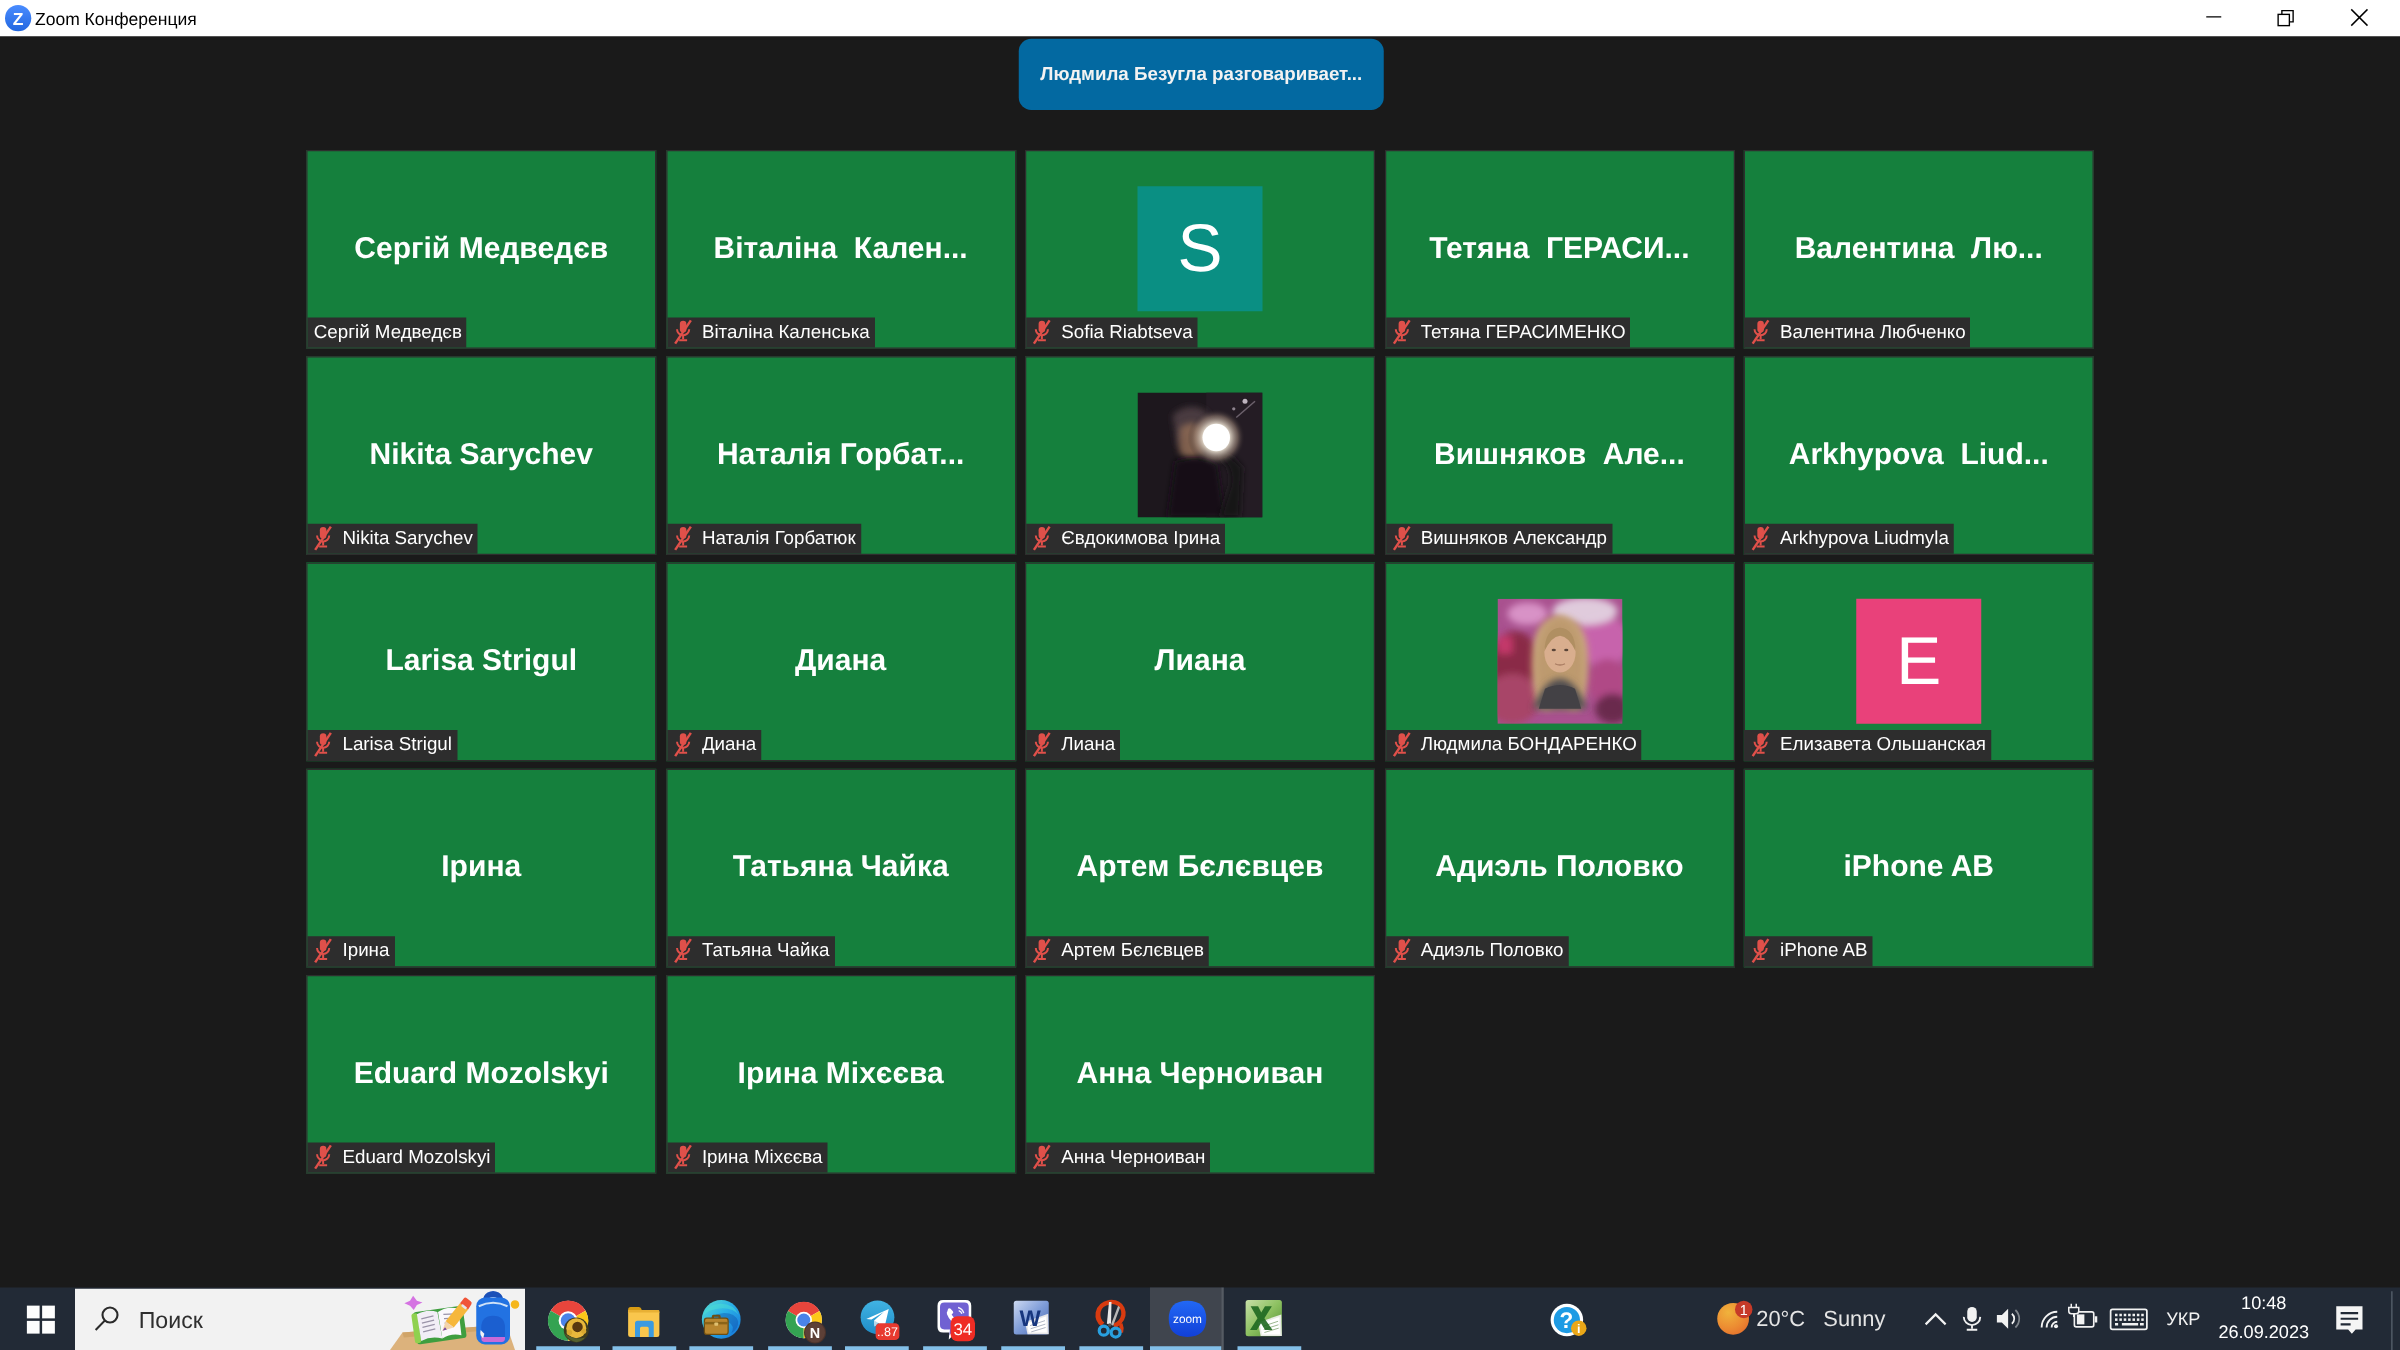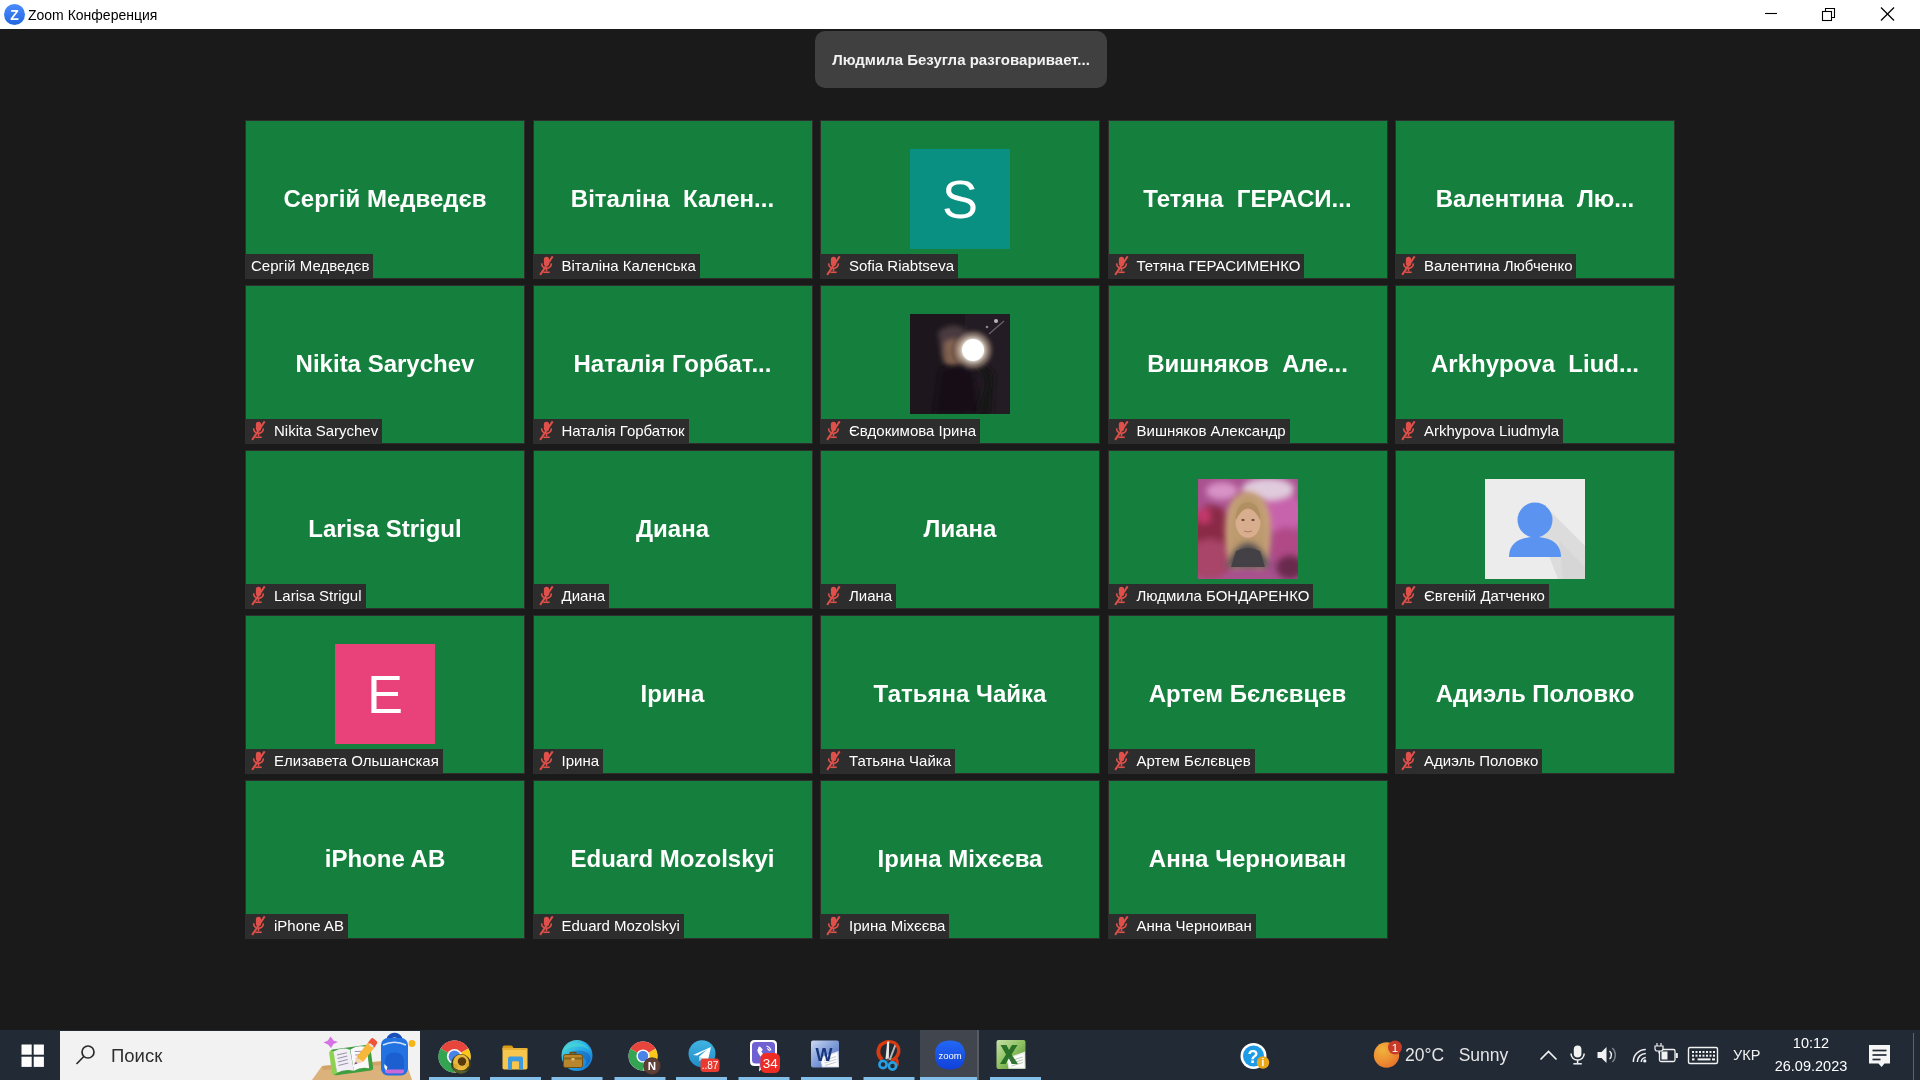--- a/index.html
+++ b/index.html
@@ -1,21 +1,21 @@
 <!DOCTYPE html>
 <html><head>
 <meta charset="utf-8">
 <style>
 html,body{margin:0;padding:0;}
 body{width:1920px;height:1080px;overflow:hidden;background:#1a1a1a;font-family:"Liberation Sans",sans-serif;position:relative;}
 .titlebar{position:absolute;top:0;left:0;width:1920px;height:29px;background:#fff;}
 .zicon{position:absolute;left:4px;top:4px;width:21px;height:21px;border-radius:50%;background:linear-gradient(180deg,#4a8cff,#2267e0);color:#fff;display:flex;align-items:center;justify-content:center;font-weight:700;font-size:14px;}
 .ttext{position:absolute;left:28px;top:0;height:29px;display:flex;align-items:center;font-size:14px;color:#000;}
 .winbtn{position:absolute;top:0;}
-.toast{position:absolute;left:815px;top:31px;width:292px;height:57px;background:#404040;border-radius:10px;color:#f2f2f2;display:flex;align-items:center;justify-content:center;font-weight:700;font-size:15px;}
+.toast{position:absolute;left:815px;top:31px;width:292px;height:57px;background:#0369a1;border-radius:10px;color:#f2f2f2;display:flex;align-items:center;justify-content:center;font-weight:700;font-size:15px;}
 .grid{position:absolute;left:245px;top:120px;display:grid;grid-template-columns:repeat(5,280px);grid-auto-rows:158.5px;column-gap:7.5px;row-gap:6.5px;}
 .tile{position:relative;background:#15803d;box-shadow:0 0 0 1px #2e2e2e inset;}
 .cn{position:absolute;inset:0;display:flex;align-items:center;justify-content:center;color:#fff;font-weight:700;font-size:24px;white-space:pre;}
 .plate{position:absolute;left:1px;bottom:1px;height:24px;background:#2d2d2d;display:flex;align-items:center;padding:0 4px 0 5px;font-size:15px;color:#fff;white-space:nowrap;}
 .mi{width:15px;height:22px;margin-right:8px;flex:none;}
 .av{position:absolute;left:90px;top:29px;width:100px;height:100px;}
 .avletter{display:flex;align-items:center;justify-content:center;font-size:54px;color:#fff;font-weight:400;}
 .taskbar{position:absolute;left:0;top:1030px;width:1920px;height:50px;background:#222a36;}
 </style>
 </head>
@@ -236,38 +236,20 @@
           <g fill="#e0504a" stroke="#e0504a">
             <rect x="5.2" y="1.5" width="5.6" height="10" rx="2.8" stroke="none"></rect>
             <path d="M2.8 8.7a5.2 5.2 0 0 0 10.4 0" fill="none" stroke-width="1.7"></path>
             <line x1="8" y1="14" x2="8" y2="17.2" stroke-width="1.7"></line>
             <line x1="4.6" y1="18.2" x2="11.4" y2="18.2" stroke-width="1.7"></line>
             <line x1="1.2" y1="21" x2="14.6" y2="1.2" stroke-width="2.1"></line>
           </g>
         </svg>Людмила БОНДАРЕНКО</div>
     </div>
 <div class="tile">
-      <svg class="av" viewBox="0 0 100 100">
-        <rect width="100" height="100" fill="#ececec"></rect>
-        <polygon points="62,29 100,67 100,100 73,100 56,57" fill="#dcdcdc"></polygon>
-        <polygon points="74,62 100,88 100,100 78,100" fill="#d6d6d6"></polygon>
-        <circle cx="50" cy="41" r="17.5" fill="#5b94f0"></circle>
-        <path d="M24 78 C24 64 35 58 50 58 C65 58 76 64 76 78 Z" fill="#5b94f0"></path>
-      </svg>
-      <div class="plate"><svg class="mi" viewBox="0 0 16 23">
-          <g fill="#e0504a" stroke="#e0504a">
-            <rect x="5.2" y="1.5" width="5.6" height="10" rx="2.8" stroke="none"></rect>
-            <path d="M2.8 8.7a5.2 5.2 0 0 0 10.4 0" fill="none" stroke-width="1.7"></path>
-            <line x1="8" y1="14" x2="8" y2="17.2" stroke-width="1.7"></line>
-            <line x1="4.6" y1="18.2" x2="11.4" y2="18.2" stroke-width="1.7"></line>
-            <line x1="1.2" y1="21" x2="14.6" y2="1.2" stroke-width="2.1"></line>
-          </g>
-        </svg>Євгеній Датченко</div>
-    </div>
-<div class="tile">
       <div class="av avletter" style="background:#e9417a;">E</div>
       <div class="plate"><svg class="mi" viewBox="0 0 16 23">
           <g fill="#e0504a" stroke="#e0504a">
             <rect x="5.2" y="1.5" width="5.6" height="10" rx="2.8" stroke="none"></rect>
             <path d="M2.8 8.7a5.2 5.2 0 0 0 10.4 0" fill="none" stroke-width="1.7"></path>
             <line x1="8" y1="14" x2="8" y2="17.2" stroke-width="1.7"></line>
             <line x1="4.6" y1="18.2" x2="11.4" y2="18.2" stroke-width="1.7"></line>
             <line x1="1.2" y1="21" x2="14.6" y2="1.2" stroke-width="2.1"></line>
           </g>
         </svg>Елизавета Ольшанская</div>
@@ -666,21 +648,21 @@
 <rect x="472" y="28.4" width="2.5" height="2"></rect>
             <rect x="477.5" y="28.4" width="13" height="2"></rect>
             <rect x="492" y="28.4" width="3" height="2"></rect>
 </g>
 </g>
 </g>
 <text x="513" y="30" font-size="14.5" fill="#f2f2f2" font-family="Liberation Sans">УКР</text>
 </svg>
 <div style="position:absolute;left:1405px;top:0;width:140px;height:50px;display:flex;align-items:center;color:#e5e5e5;font-size:17.5px;">20°C&nbsp;&nbsp;&nbsp;Sunny</div>
 <div style="position:absolute;left:1772px;top:0;width:78px;height:50px;color:#fff;font-size:15px;text-align:center;">
-<div style="margin-top:5px;line-height:16px;font-size:14.5px;">10:12</div>
+<div style="margin-top:5px;line-height:16px;font-size:14.5px;">10:48</div>
 <div style="line-height:16px;margin-top:7px;font-size:14.5px;">26.09.2023</div>
 </div>
 <svg width="30" height="50" style="position:absolute;left:1864px;top:0;">
 <path d="M5 15 H26 V33.5 H20.5 L17.5 37 L14.5 33.5 H5 Z" fill="#f5f5f5"></path>
 <g stroke="#222a36" stroke-width="1.7">
 <line x1="8.5" y1="20.5" x2="22.5" y2="20.5"></line>
 <line x1="8.5" y1="25" x2="22.5" y2="25"></line>
 <line x1="8.5" y1="29.5" x2="16.5" y2="29.5"></line>
 </g>
 </svg>

